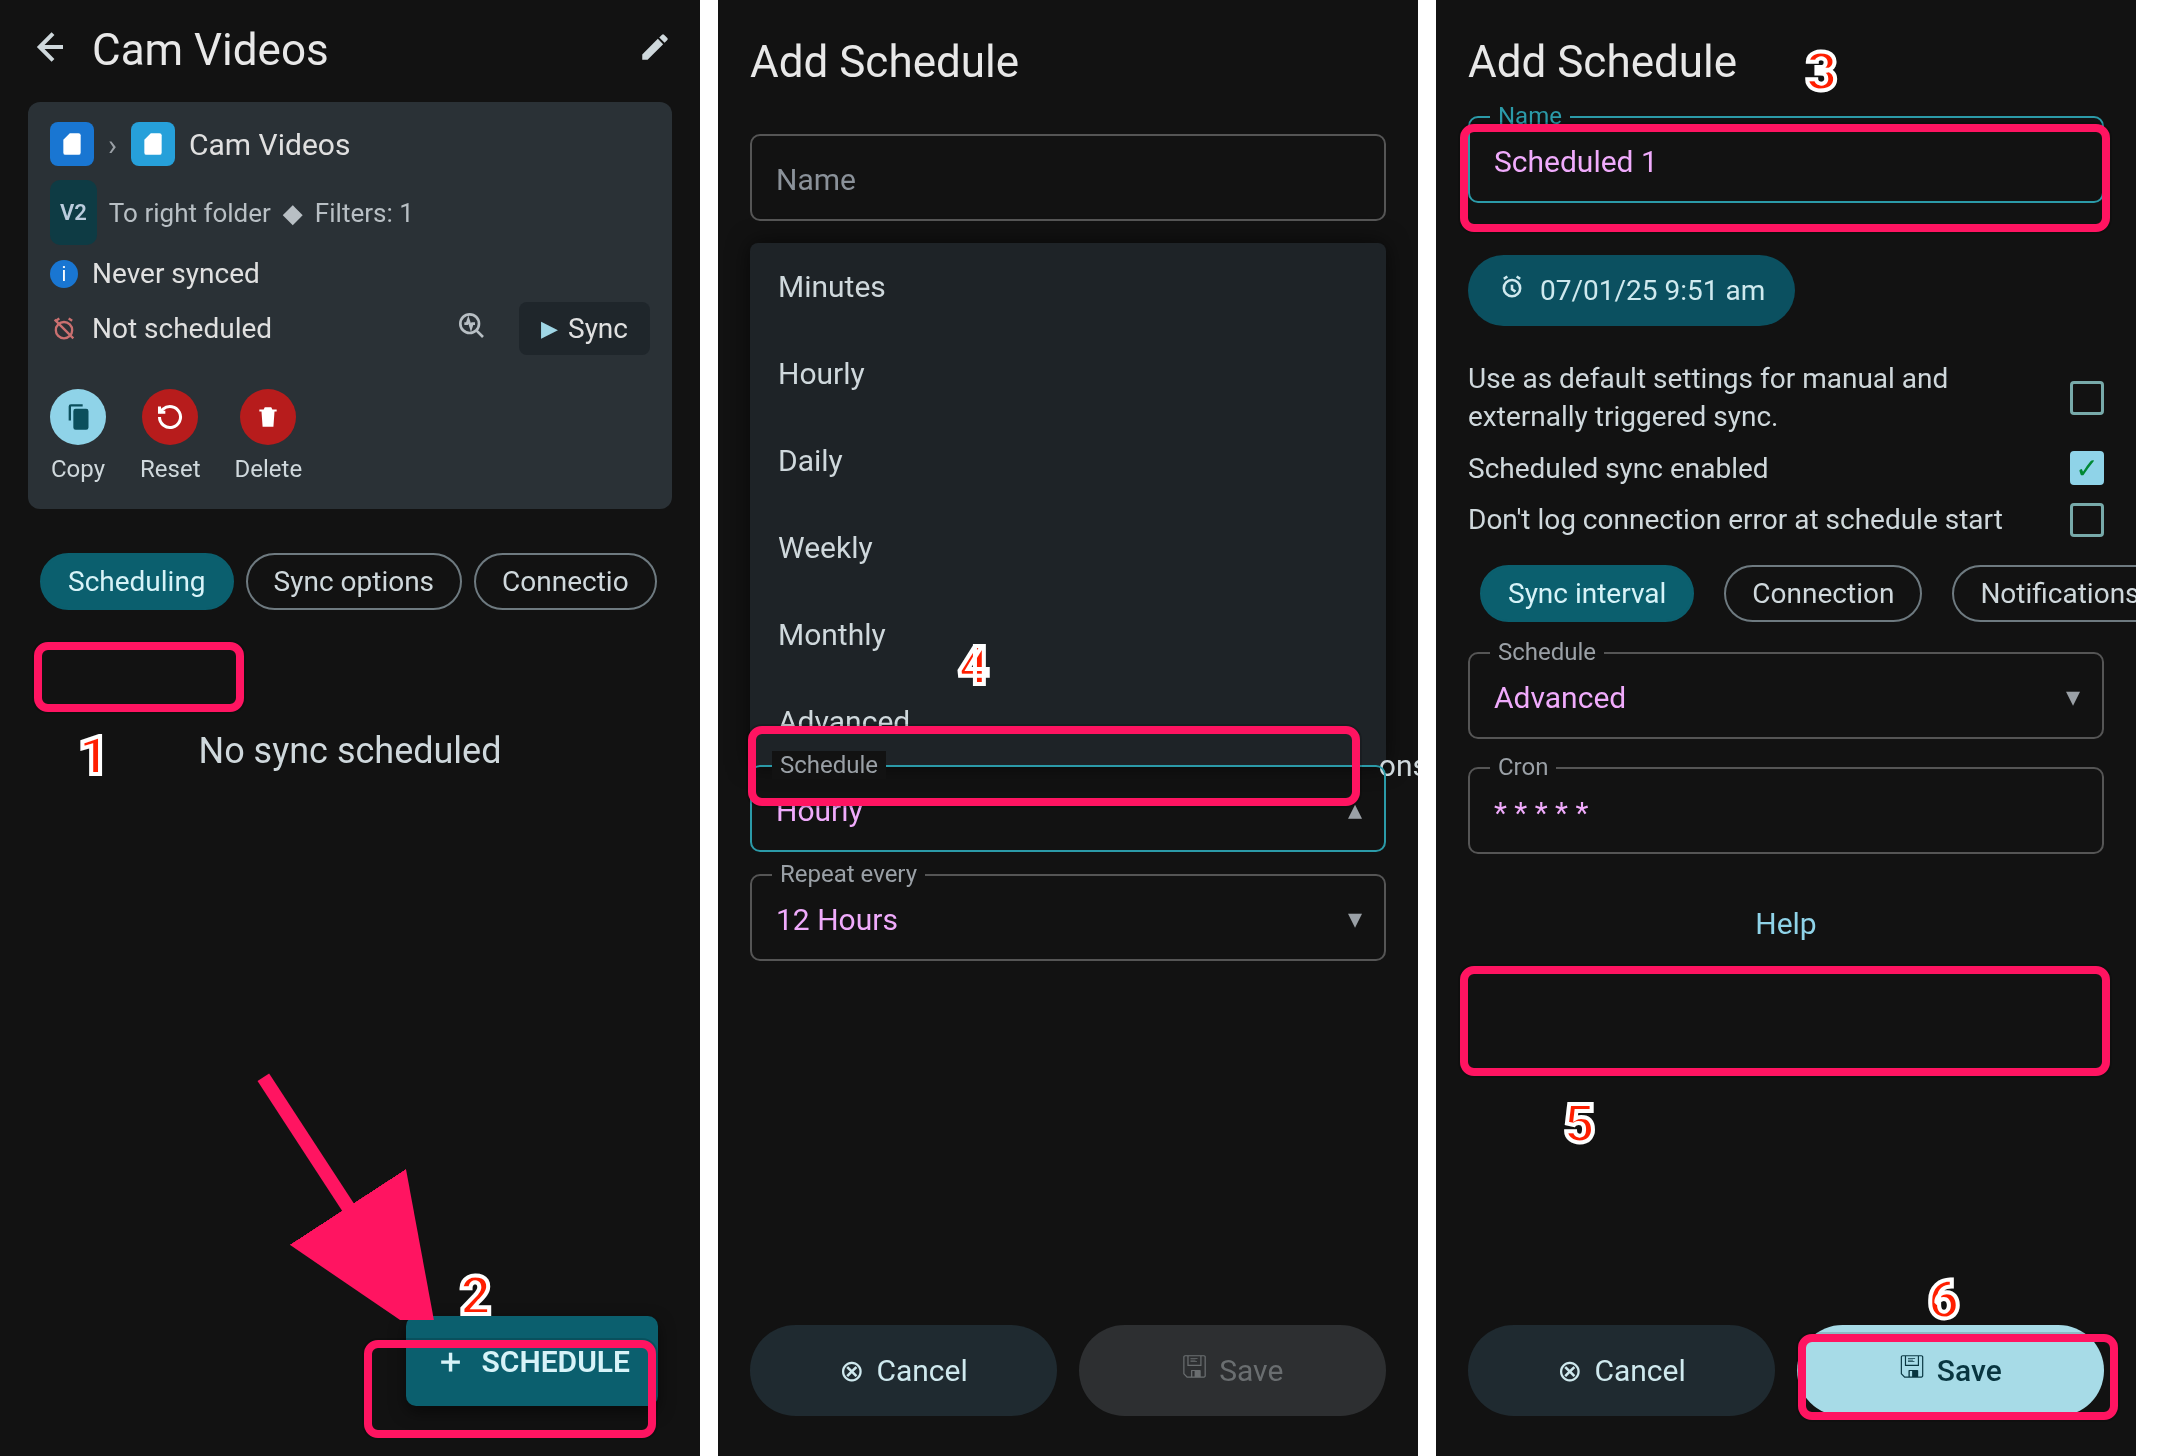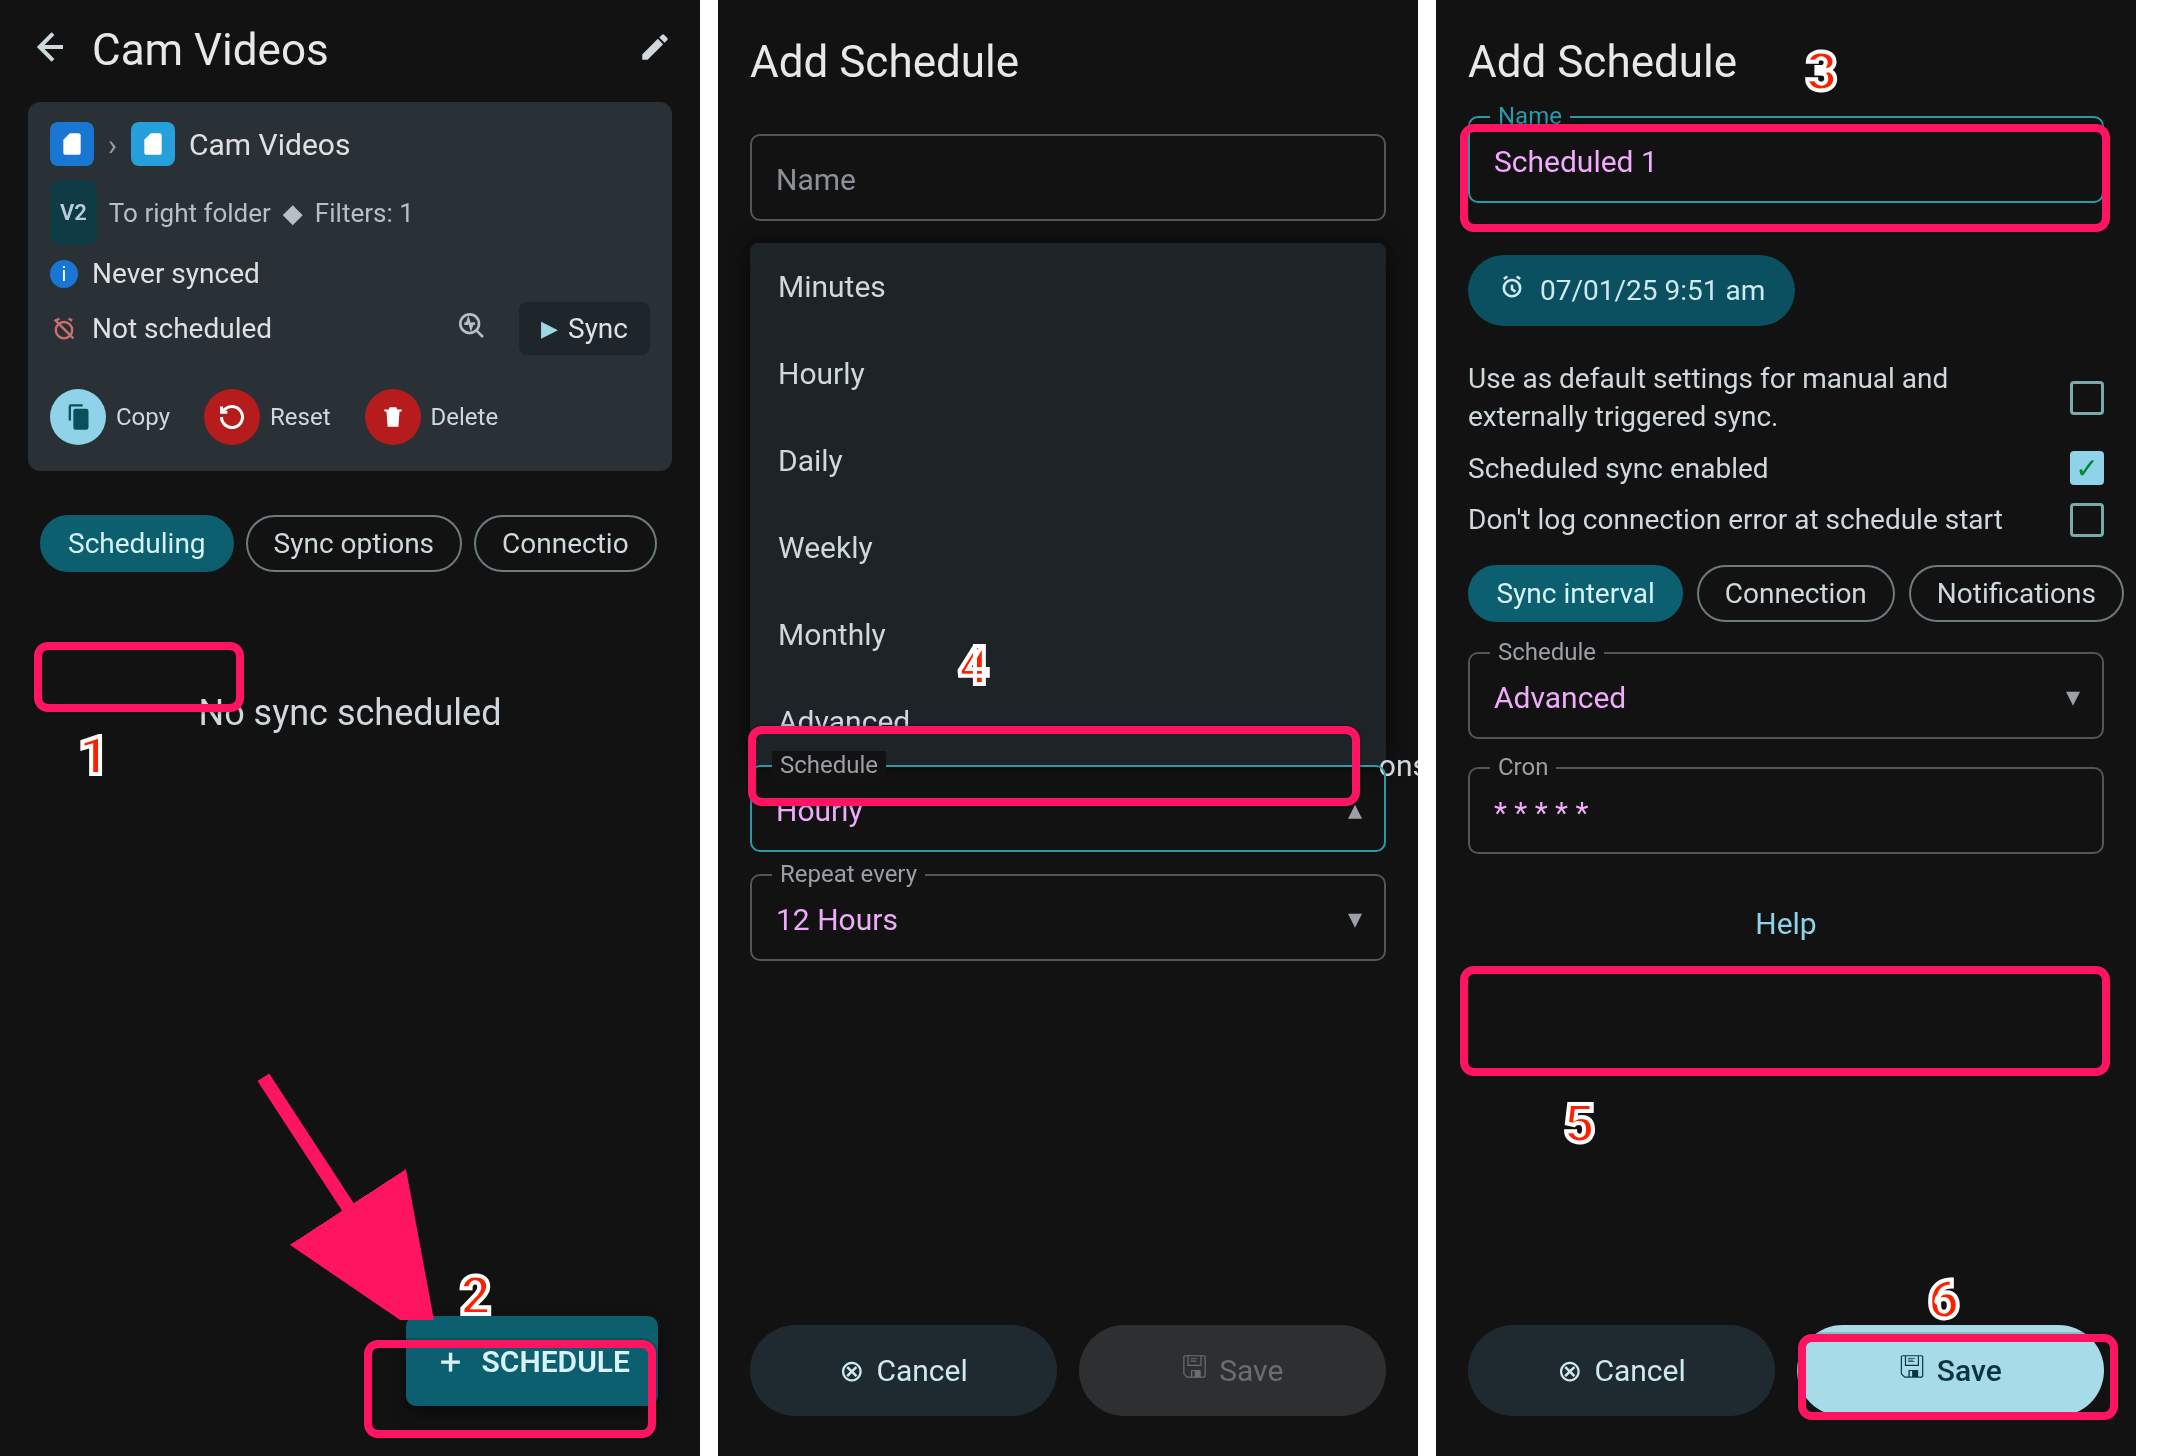--- a/index.html
+++ b/index.html
@@ -52,21 +52,21 @@
     padding:20px 10px; border-radius:10px; font-weight:600;
   }
   .subline { display:flex; align-items:center; gap:12px; font-size:26px; color:#b8bfc4; margin-top:6px;}
   .info-icon { width:28px;height:28px;border-radius:50%;background:#1976d2;display:flex;align-items:center;justify-content:center;font-size:20px;color:#fff;}
   .clock-off { width:28px;height:28px;display:flex;align-items:center;justify-content:center;color:#c96a6a;}
   .status-row { display:flex; align-items:center; gap:14px; margin-top:12px; }
   .heartbeat { color:#b8bfc4; margin-left:auto; }
   .sync-btn { background:#1f262b; border-radius:8px; padding:10px 22px; display:flex; align-items:center; gap:10px; margin-left:18px;}
   .sync-play { color:#9fd6e5; font-size:22px; }
   .action-row { display:flex; gap:34px; margin-top:34px; }
-  .action { display:flex; flex-direction:row; align-items:center; gap:10px; font-size:24px; color:#cfd8dc;}
+  .action { display:flex; flex-direction:column; align-items:center; gap:10px; font-size:24px; color:#cfd8dc;}
   .action .circle { width:56px;height:56px;border-radius:50%;display:flex;align-items:center;justify-content:center;}
   .circle.copy { background:#8fd3e8; color:#063; }
   .circle.reset{ background:#b71c1c; color:#fff;}
   .circle.del  { background:#b71c1c; color:#fff;}
 
   .chip-row { display:flex; gap:12px; padding: 30px 0 0 40px; }
   .chip {
     border:2px solid #6e7a80; border-radius:999px;
     padding:10px 26px; font-size:28px; color:#cfd8dc; white-space:nowrap;
   }
@@ -94,21 +94,21 @@
   .field .value { font-size:30px; color:#f0abfc; }
   .field .dropdown { position:absolute; right:22px; top:50%; transform:translateY(-50%); color:#9aa0a6;}
   .field.teal { border-color:#2b9aa8; }
 
   .menu {
     margin:20px 32px 0 32px; background:#1e2327; border-radius:8px 8px 0 0;
     box-shadow:0 0 22px rgba(0,0,0,.6);
   }
   .menu-item { padding:26px 28px; font-size:30px; color:#cfd8dc; }
 
-  .chipbar { display:flex; gap:14px; padding:0 12px; margin-top:26px; overflow:hidden; margin-left:32px;justify-content:flex-end;}
+  .chipbar { display:flex; gap:30px; padding:0 12px; margin-top:26px; overflow:hidden; margin-left:32px;}
   .chipbar .chip { padding:10px 26px; }
 
   .toggle-row {
     display:flex; align-items:center; justify-content:space-between;
     margin:14px 32px; font-size:28px; color:#cfd8dc; line-height:1.35;
   }
   .checkbox {
     width:34px;height:34px;border:3px solid #7aa; border-radius:4px; flex-shrink:0;
     display:flex;align-items:center;justify-content:center;
   }

